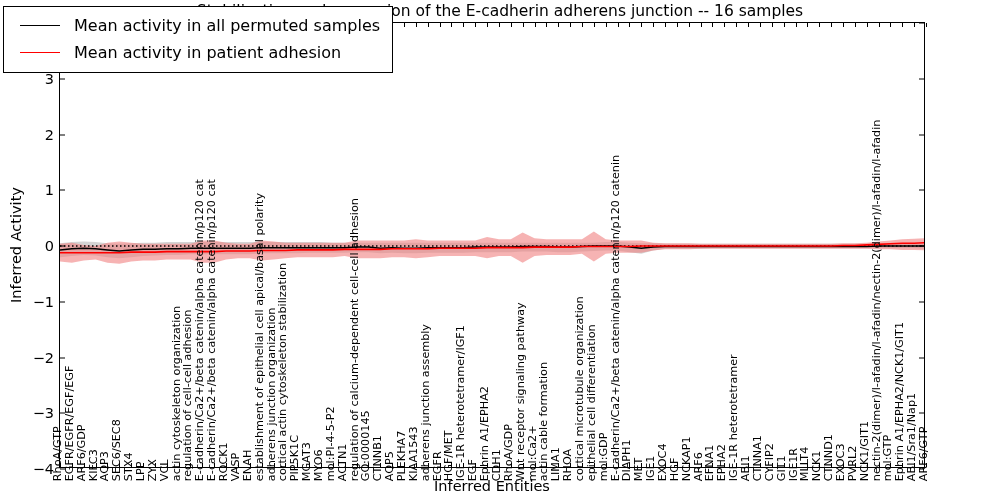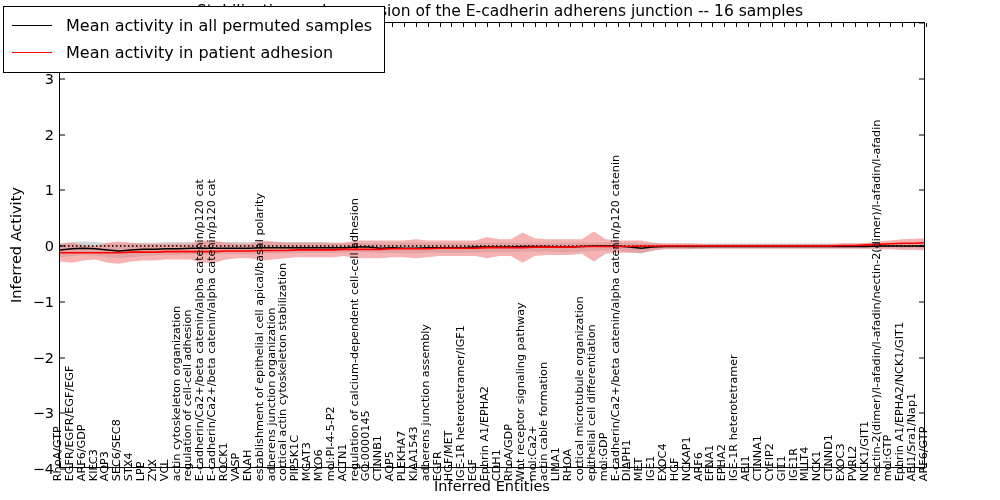--- a/index.html
+++ b/index.html
@@ -56,21 +56,21 @@
     font-size:11.2px; color:#000; white-space:nowrap;
     transform-origin:left bottom;
     transform:rotate(-90deg);
     line-height:1;
   }
 
   
   #legend{
     position:absolute; left:3px; top:6px;
     border:1.1px solid #000; background:#fff;
-    padding:5px 12px 6px 8px; box-sizing:border-box;
+    padding:5px 12px 6px 16px; box-sizing:border-box;
     z-index:40;
   }
   .lrow{display:flex; align-items:center; height:27px;}
   .lswatch{width:40px; height:0; border-top:1.6px solid #000; margin-right:14px;}
   .lswatch.red{border-top-color:#ff0000;}
   .ltext{font-size:16px; color:#000; white-space:nowrap;}
 
   svg{display:block;}
 </style>
 </head>

